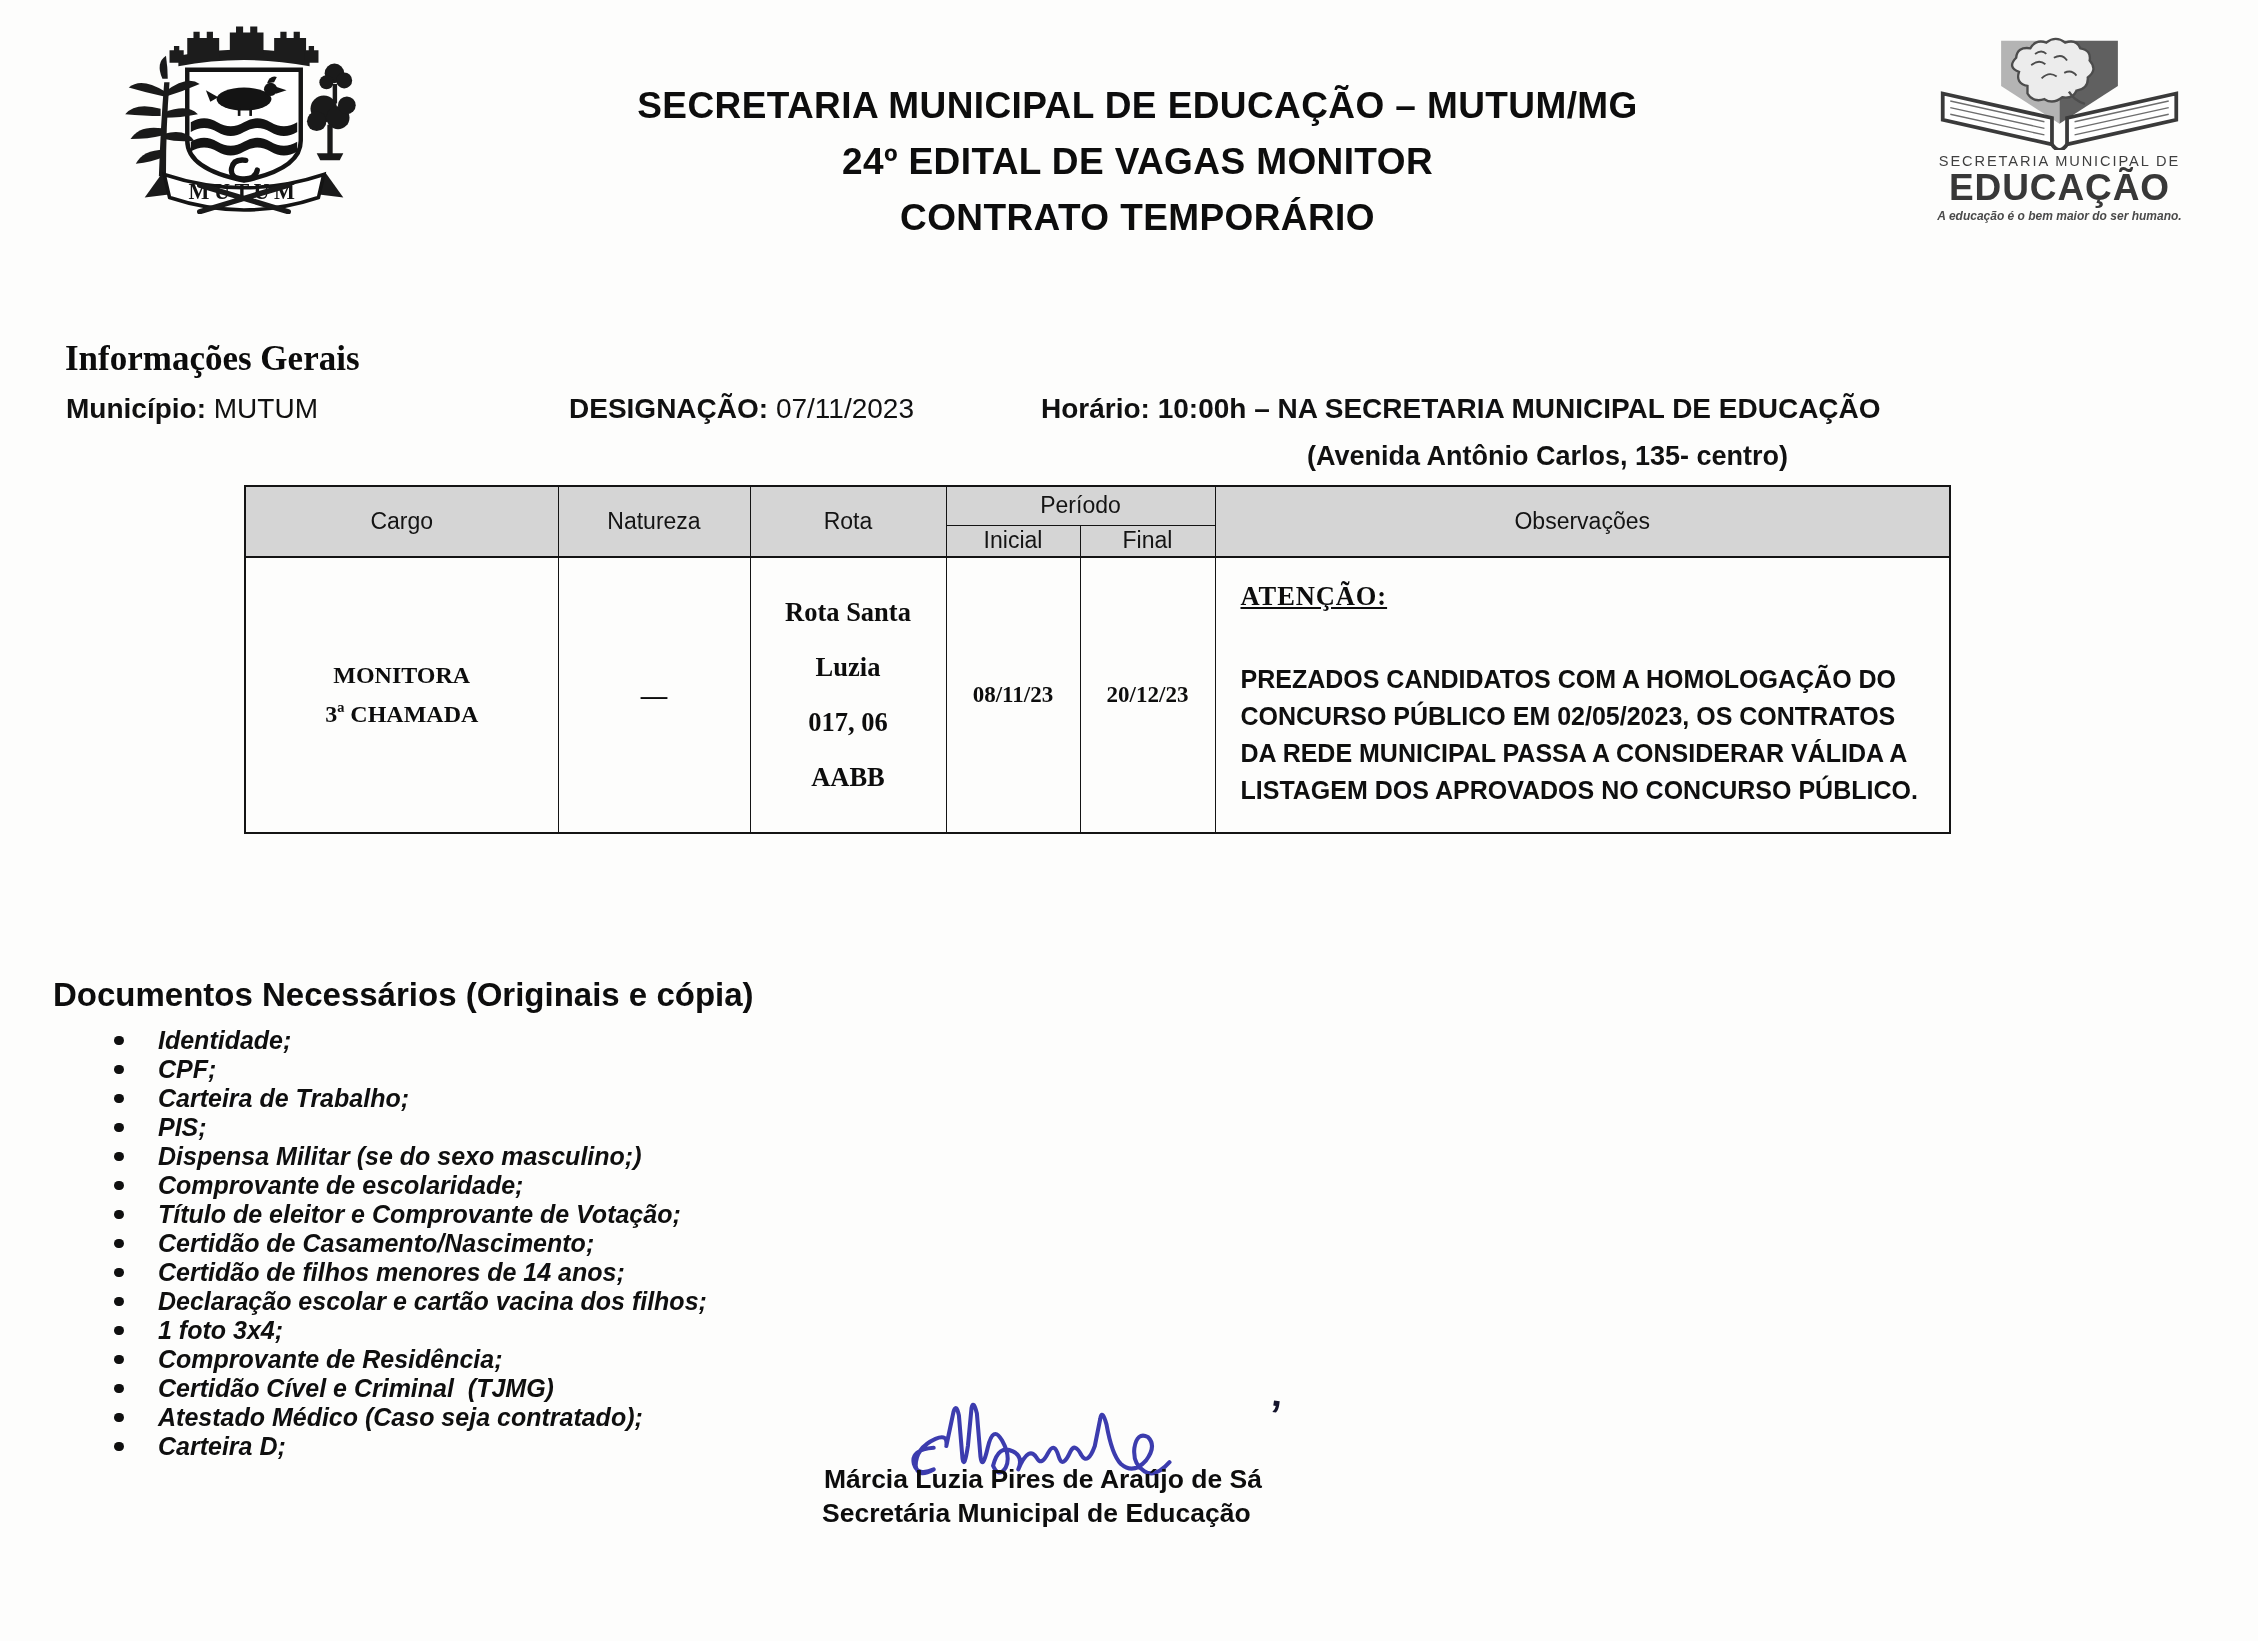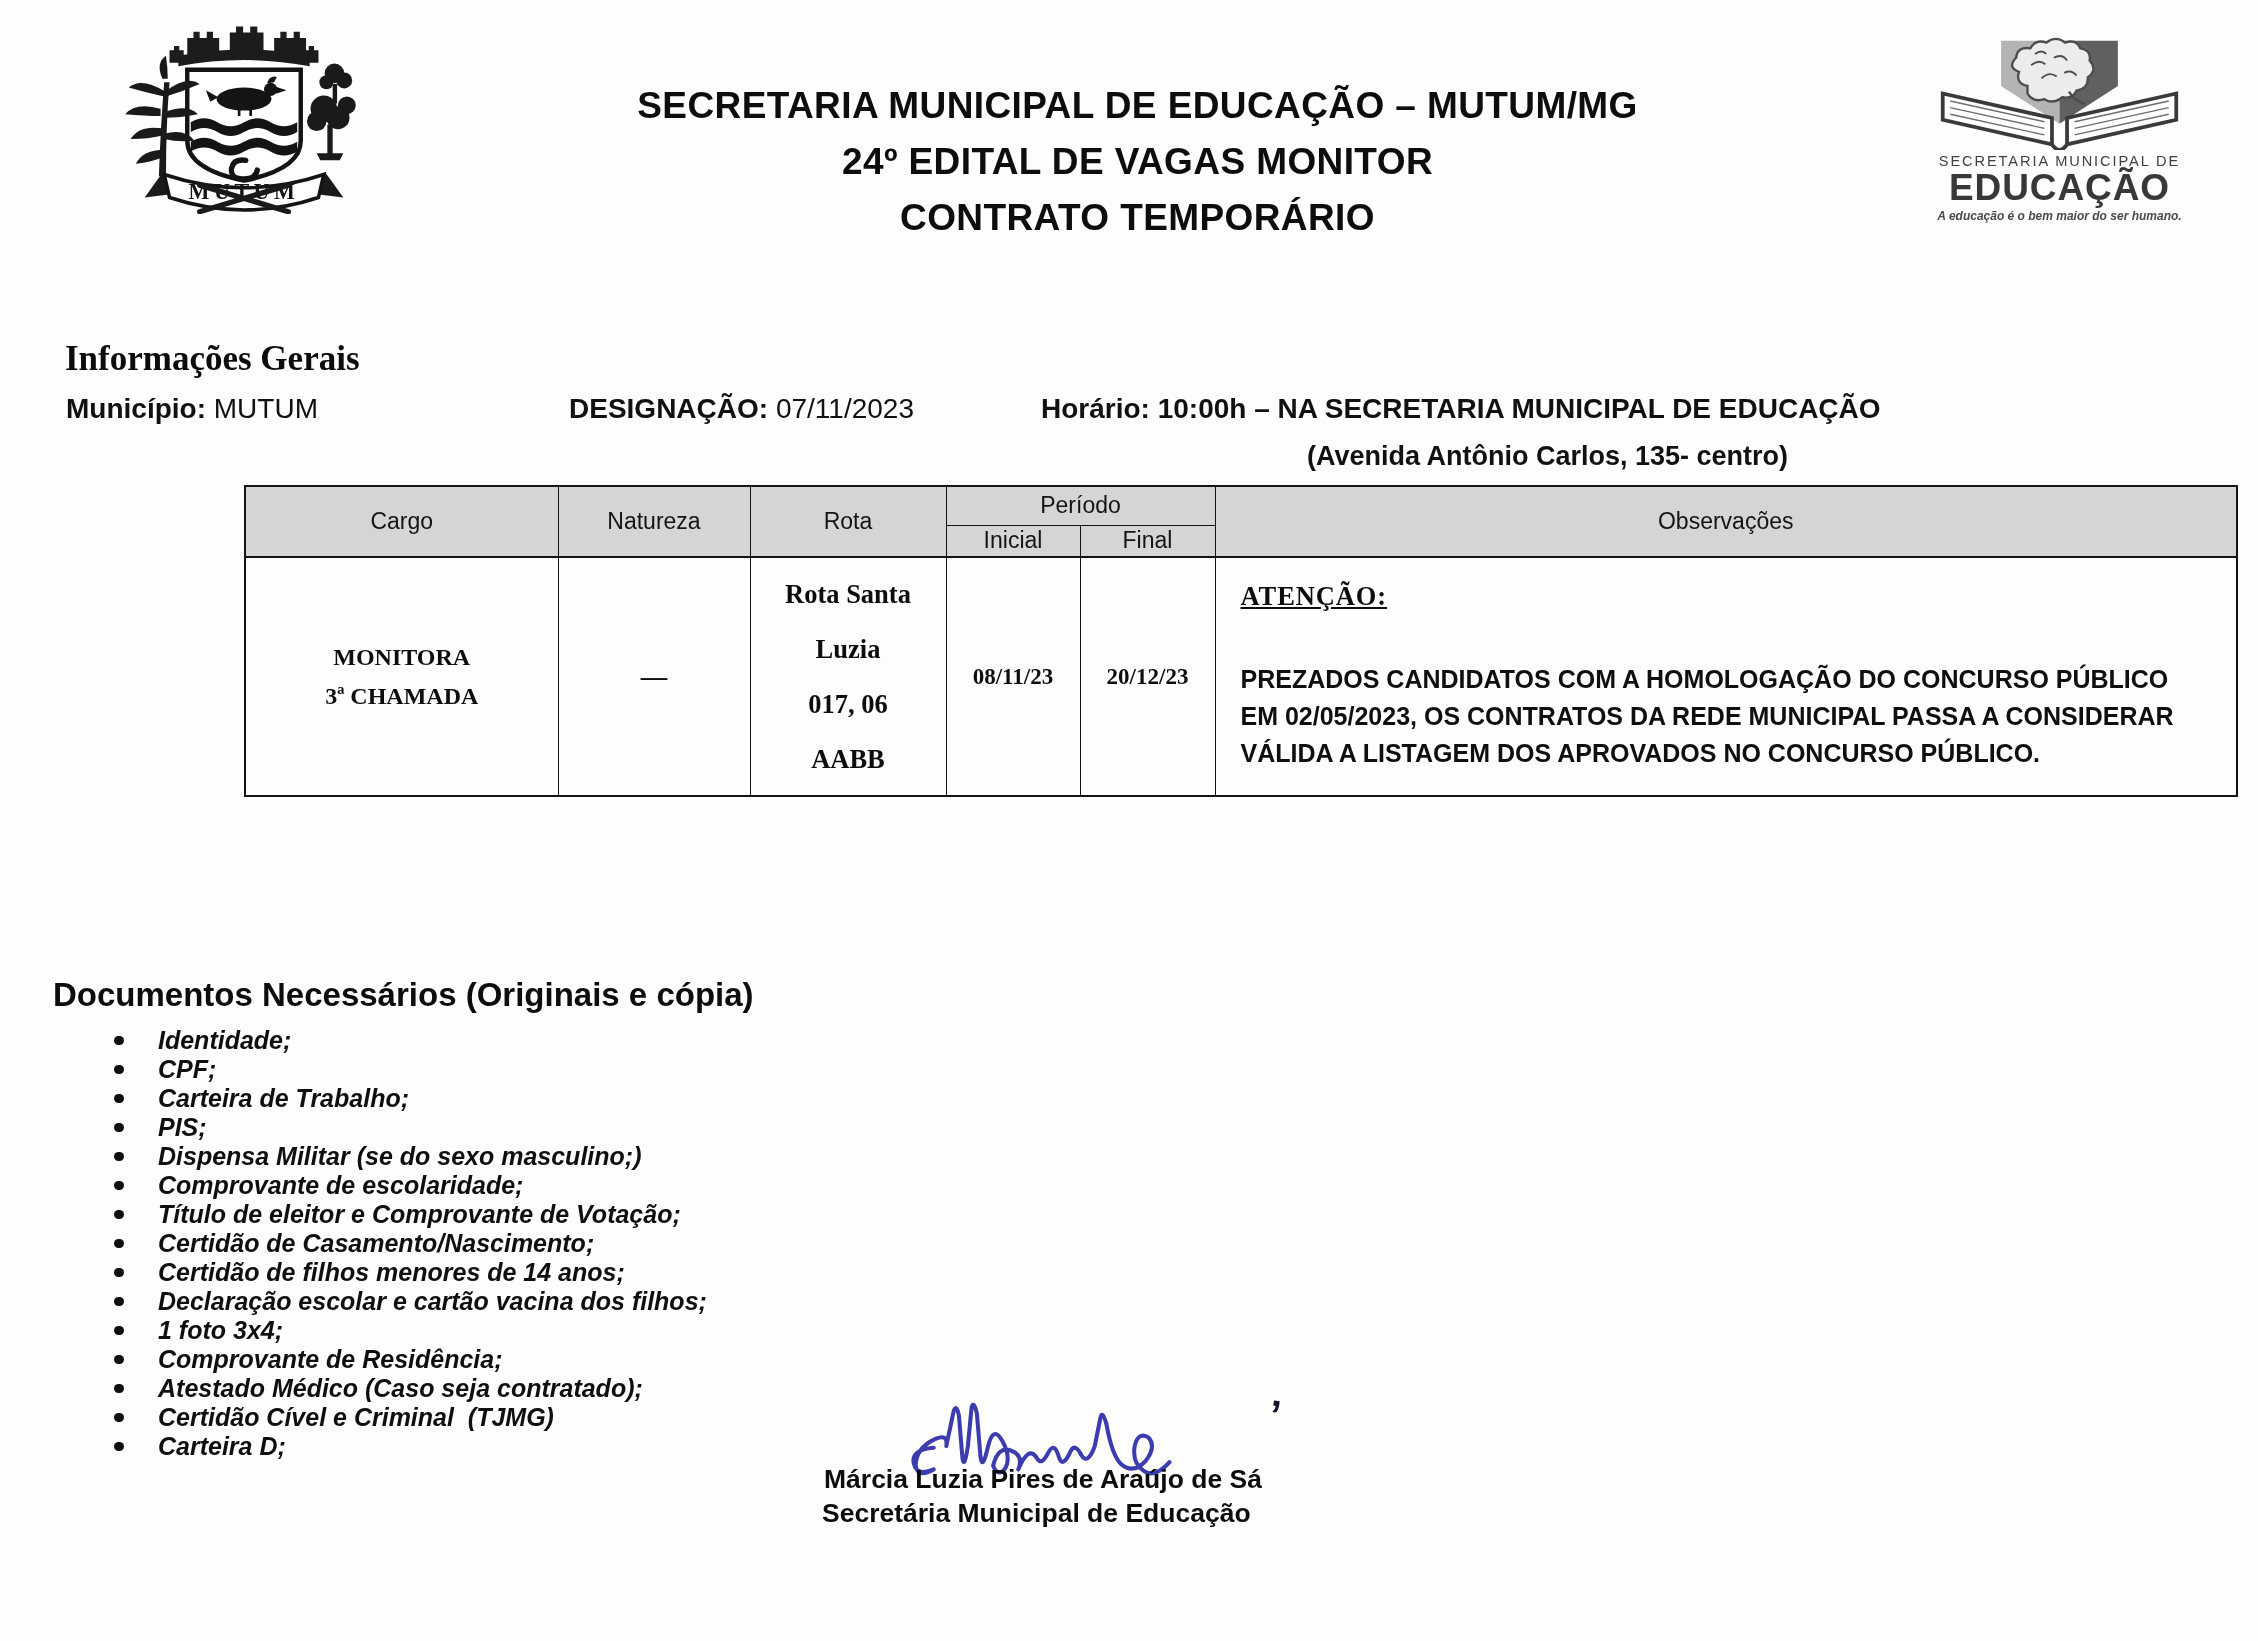--- a/index.html
+++ b/index.html
@@ -25,21 +25,21 @@
     font-family:"Liberation Serif", serif; font-weight:bold; font-size:35px; color:#0c0c0c;
   }
   .info-row { position:absolute; top:393px; left:0; width:2258px; font-size:28px; }
   .info-municipio { position:absolute; left:66px; top:0; }
   .info-designacao { position:absolute; left:569px; top:0; }
   .info-horario { position:absolute; left:1041px; top:0; font-weight:bold; }
   .lbl { font-weight:bold; }
   .val { font-weight:normal; }
   .info-address { position:absolute; left:1307px; top:441px; font-size:27px; font-weight:bold;text-align:right; }
   
-  .table-wrap { position:absolute; left:244px; top:485px; width:1994px; }
+  .table-wrap { position:absolute; left:244px; top:485px; width:1707px; }
   table.vagas { border-collapse:collapse; width:100%; table-layout:fixed; border:2.6px solid #141414; }
   table.vagas th, table.vagas td { border:1.8px solid #141414; }
   table.vagas th {
     background:#d5d5d5; font-weight:500; font-size:23px; text-align:center; color:#141414;
   }
   tr.hdr-row1 { height:39px; } tr.hdr-row2 { height:32px; }
   th.serif-hd { font-family:Liberation Sans, sans-serif; font-weight:bold; font-size:23px;margin-top:32px; }
   tr.body-row { height:231px; }
   tr.body-row td { border-top:2.6px solid #141414; vertical-align:middle; }
   td.c-cargo, td.c-natureza, td.c-rota, td.c-date {
@@ -236,22 +236,22 @@
       <li>Carteira de Trabalho;</li>
       <li>PIS;</li>
       <li>Dispensa Militar (se do sexo masculino;)</li>
       <li>Comprovante de escolaridade;</li>
       <li>Título de eleitor e Comprovante de Votação;</li>
       <li>Certidão de Casamento/Nascimento;</li>
       <li>Certidão de filhos menores de 14 anos;</li>
       <li>Declaração escolar e cartão vacina dos filhos;</li>
       <li>1 foto 3x4;</li>
       <li>Comprovante de Residência;</li>
+      <li>Certidão Cível e Criminal  (TJMG)</li>
       <li>Atestado Médico (Caso seja contratado);</li>
-      <li>Certidão Cível e Criminal  (TJMG)</li>
       <li>Carteira D;</li>
     </ul>
 
   <svg class="sig-squiggle" viewBox="0 0 320 110">
     <path d="M28,62 Q2,64 6,80 Q10,94 28,86 Q10,96 8,82 Q8,62 30,52 Q44,46 42,60
              L50,22 Q53,12 56,26 L60,74 Q62,86 66,60 L70,18 Q72,8 76,24 L80,72 Q82,88 88,62
              Q94,36 104,54 Q114,72 108,84 Q100,96 94,82 Q100,58 116,66 Q128,72 122,86
              Q134,58 143,74 Q148,82 155,68 Q162,54 167,72 Q171,86 180,66 Q185,56 192,70
              Q199,82 207,60 L213,30 Q215,18 220,36 Q226,70 236,80 Q250,92 264,76
              Q276,60 266,50 Q254,44 251,62 Q249,80 262,88 Q274,96 290,78" fill="none" stroke="#3c3cae" stroke-width="4.5" stroke-linecap="round" stroke-linejoin="round"></path>

